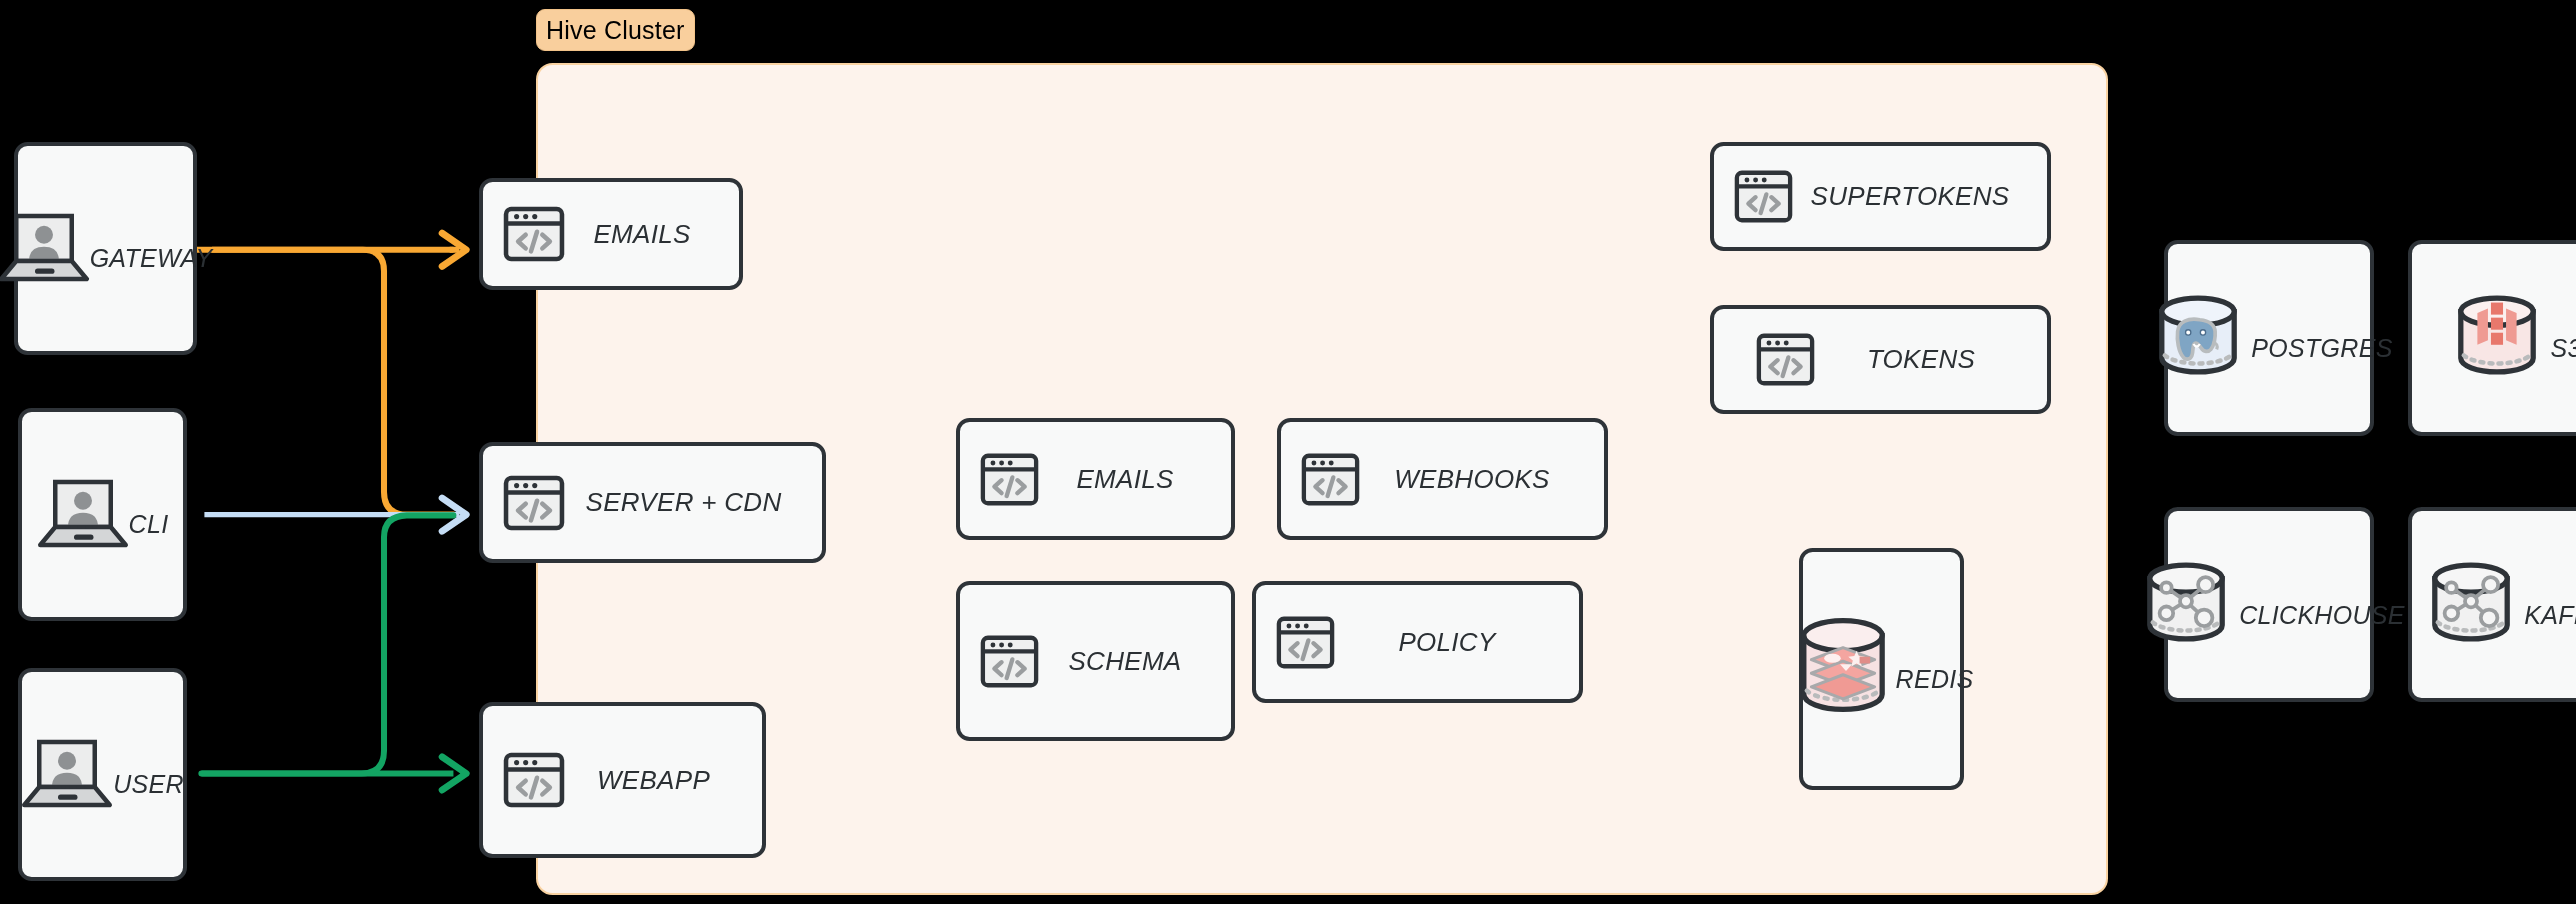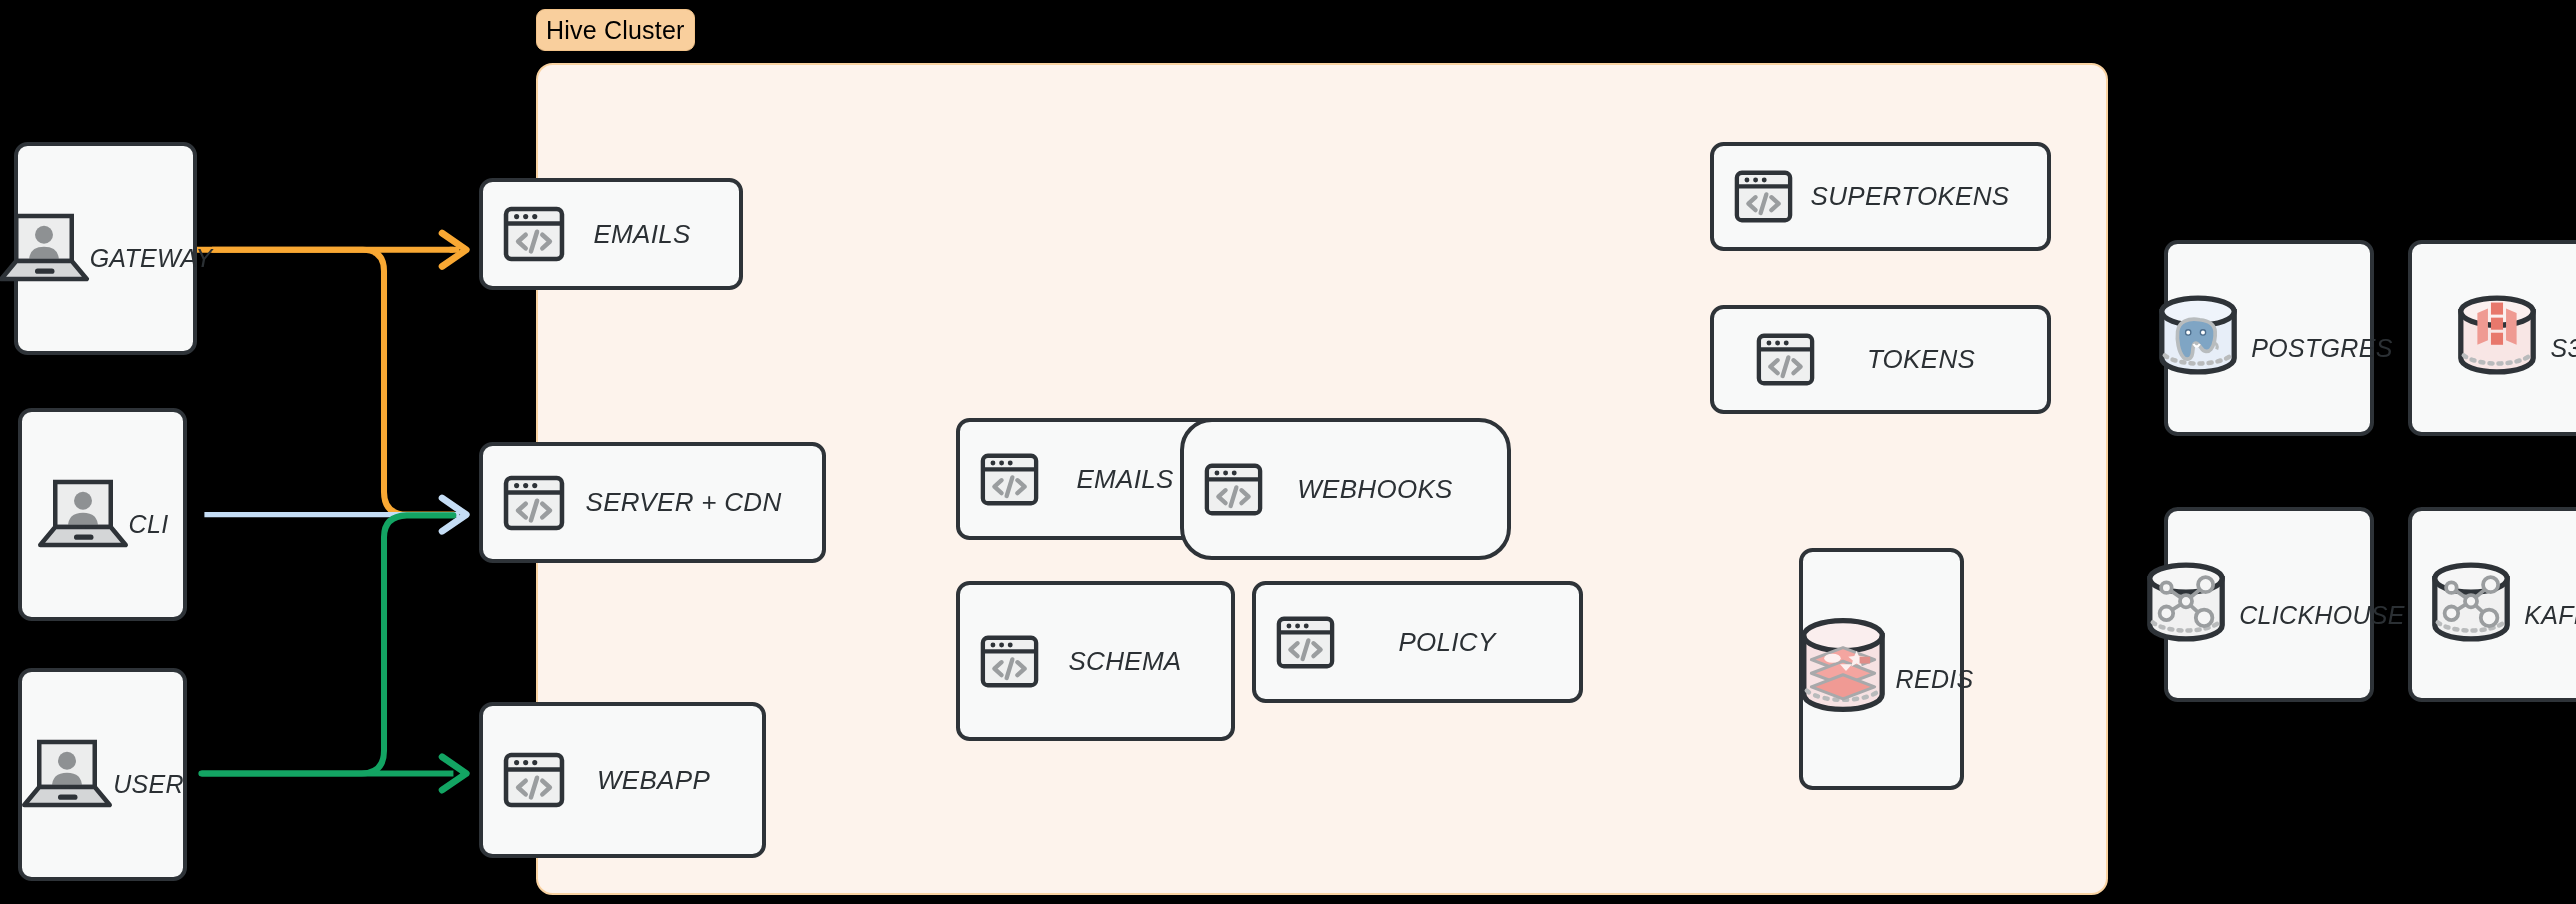--- a/index.html
+++ b/index.html
@@ -216,21 +216,21 @@
             <line x1="45" y1="38" x2="37" y2="64"></line>
           </g>
         </svg>
       </span>
       <span class="lab-wrap">
         <span class="label">EMAILS</span>
       </span>
     </div>
   </div>
 
-  <div class="node svc" style="left:1180px;top:418px;width:331px;height:142px;border-radius:32px;">
+  <div class="node svc" style="left:1277px;top:418px;width:331px;height:122px;">
     <div class="svc-inner">
       <span class="ic">
         <svg width="59" height="59" viewBox="0 0 82 82">
           <rect x="4" y="8" width="74" height="66" rx="7" fill="#eff0f0" stroke="#2e3338" stroke-width="6"></rect>
           <path d="M4 27 H78" stroke="#2e3338" stroke-width="6"></path>
           <circle cx="18" cy="18" r="3.4" fill="#2e3338"></circle>
           <circle cx="30" cy="18" r="3.4" fill="#2e3338"></circle>
           <circle cx="42" cy="18" r="3.4" fill="#2e3338"></circle>
           <g stroke="#9a9d9f" stroke-width="6" fill="none" stroke-linecap="round" stroke-linejoin="round">
             <polyline points="30,42 20,51 30,60"></polyline>

